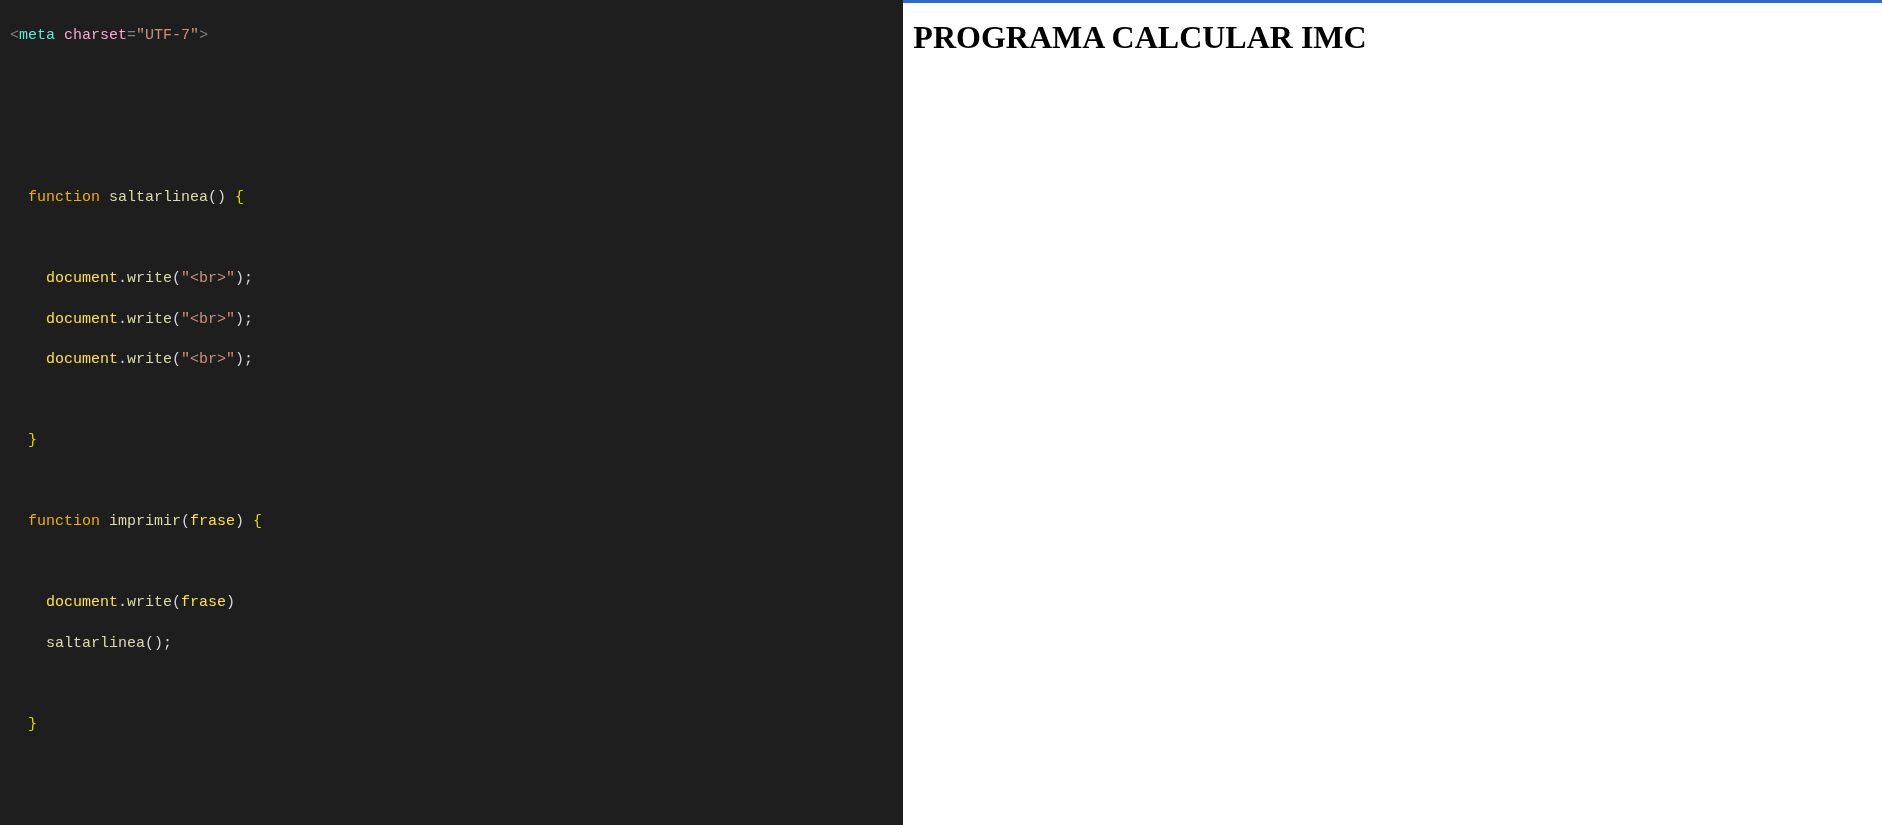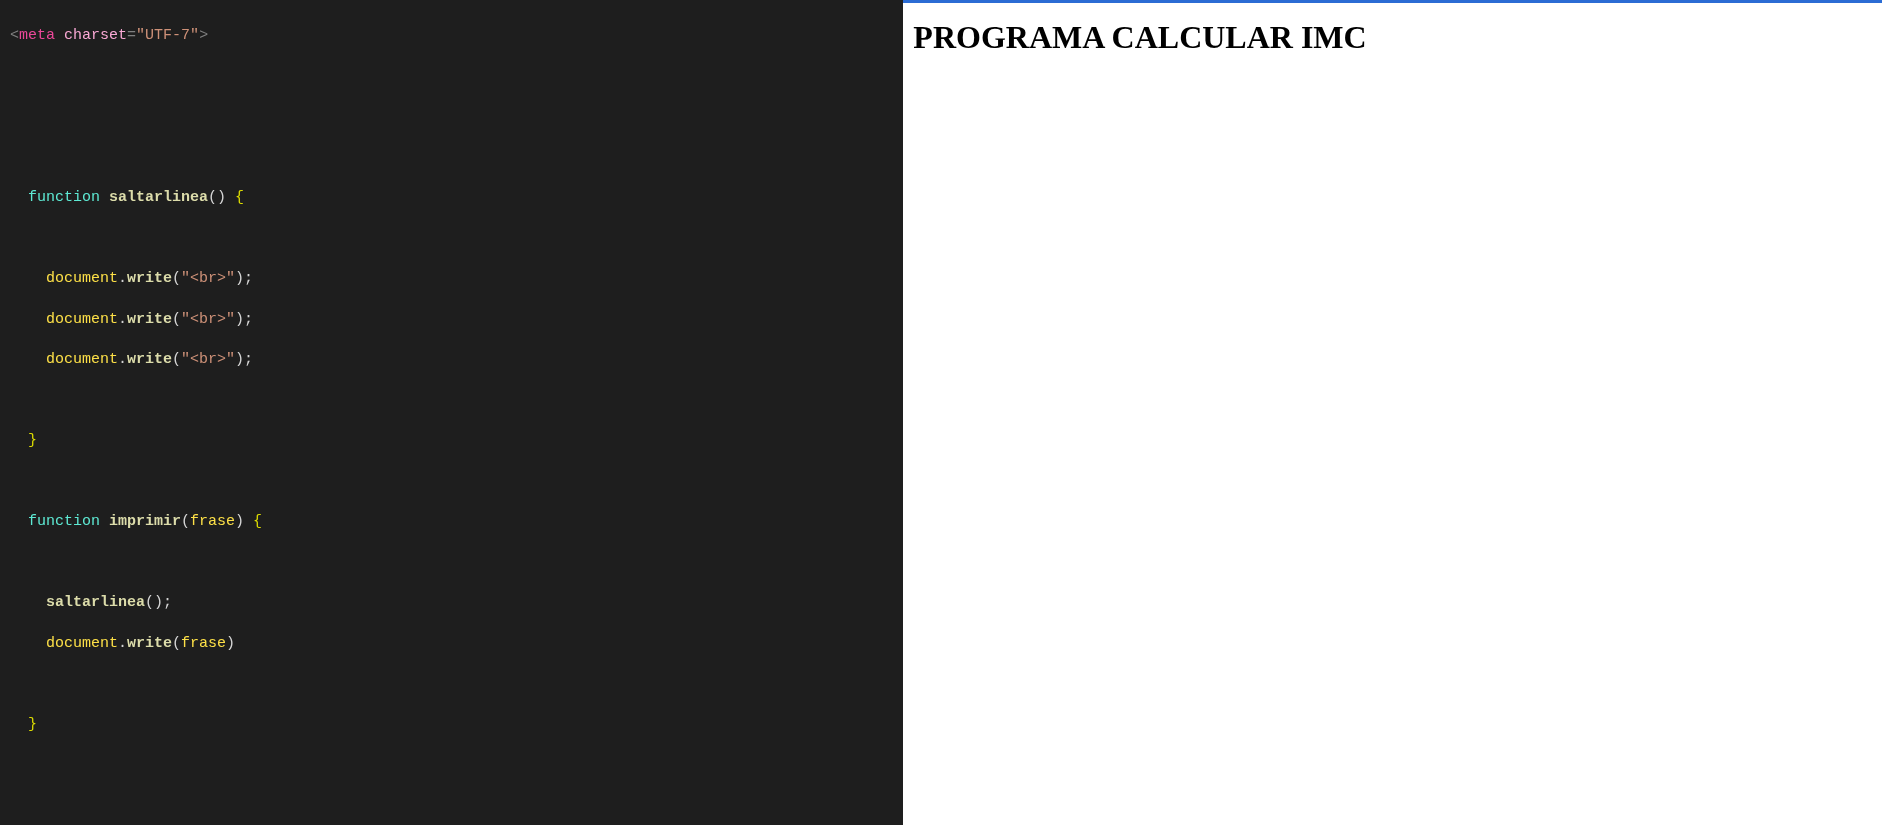--- a/index.html
+++ b/index.html
@@ -10,26 +10,26 @@
     background:#1e1e1e;
     color:#d4d4d4;
     box-sizing:border-box;
     padding:6px 0 10px 10px;
     overflow:hidden;
     line-height:1.35;
     white-space:pre;
   }
   .editor .line{padding-left:0;}
   
-  .tk-tag      {color:#ec4899;}   
+  .tk-tag      {color:#5eead4;}   
   .tk-attr     {color:#f9a8d4;}   
   .tk-str      {color:#ce9178;}   
   .tk-punct    {color:#808080;}   
-  .tk-kw       {color:#5eead4;}   
-  .tk-fn       {color:#dcdcaa;font-weight:bold;}   
+  .tk-kw       {color:#eab308;}   
+  .tk-fn       {color:#dcdcaa;}   
   .tk-param    {color:#fde047;}   
   .tk-brace    {color:#dcdc00;}   
   .tk-op       {color:#d4d4d4;}
   .tk-text     {color:#d4d4d4;}
   
   .output{
     flex:1 1 52%;
     background:#ffffff;
     color:#000;
     font-family:"Times New Roman",Times,serif;
@@ -59,22 +59,22 @@
 <div class="line">  <span class="tk-kw">function</span> <span class="tk-fn">saltarlinea</span><span class="tk-op">()</span> <span class="tk-brace">{</span></div>
 <div class="line"> </div>
 <div class="line">    <span class="tk-param">document</span>.<span class="tk-fn">write</span>(<span class="tk-str">"&lt;br&gt;"</span>);</div>
 <div class="line">    <span class="tk-param">document</span>.<span class="tk-fn">write</span>(<span class="tk-str">"&lt;br&gt;"</span>);</div>
 <div class="line">    <span class="tk-param">document</span>.<span class="tk-fn">write</span>(<span class="tk-str">"&lt;br&gt;"</span>);</div>
 <div class="line"> </div>
 <div class="line">  <span class="tk-brace">}</span></div>
 <div class="line"> </div>
 <div class="line">  <span class="tk-kw">function</span> <span class="tk-fn">imprimir</span>(<span class="tk-param">frase</span>) <span class="tk-brace">{</span></div>
 <div class="line"> </div>
+<div class="line">    <span class="tk-param">document</span>.<span class="tk-fn">write</span>(<span class="tk-param">frase</span>)</div>
 <div class="line">    <span class="tk-fn">saltarlinea</span>();</div>
-<div class="line">    <span class="tk-param">document</span>.<span class="tk-fn">write</span>(<span class="tk-param">frase</span>)</div>
 <div class="line"> </div>
 <div class="line">  <span class="tk-brace">}</span></div>
 
 
 
 
 
 
 
 

